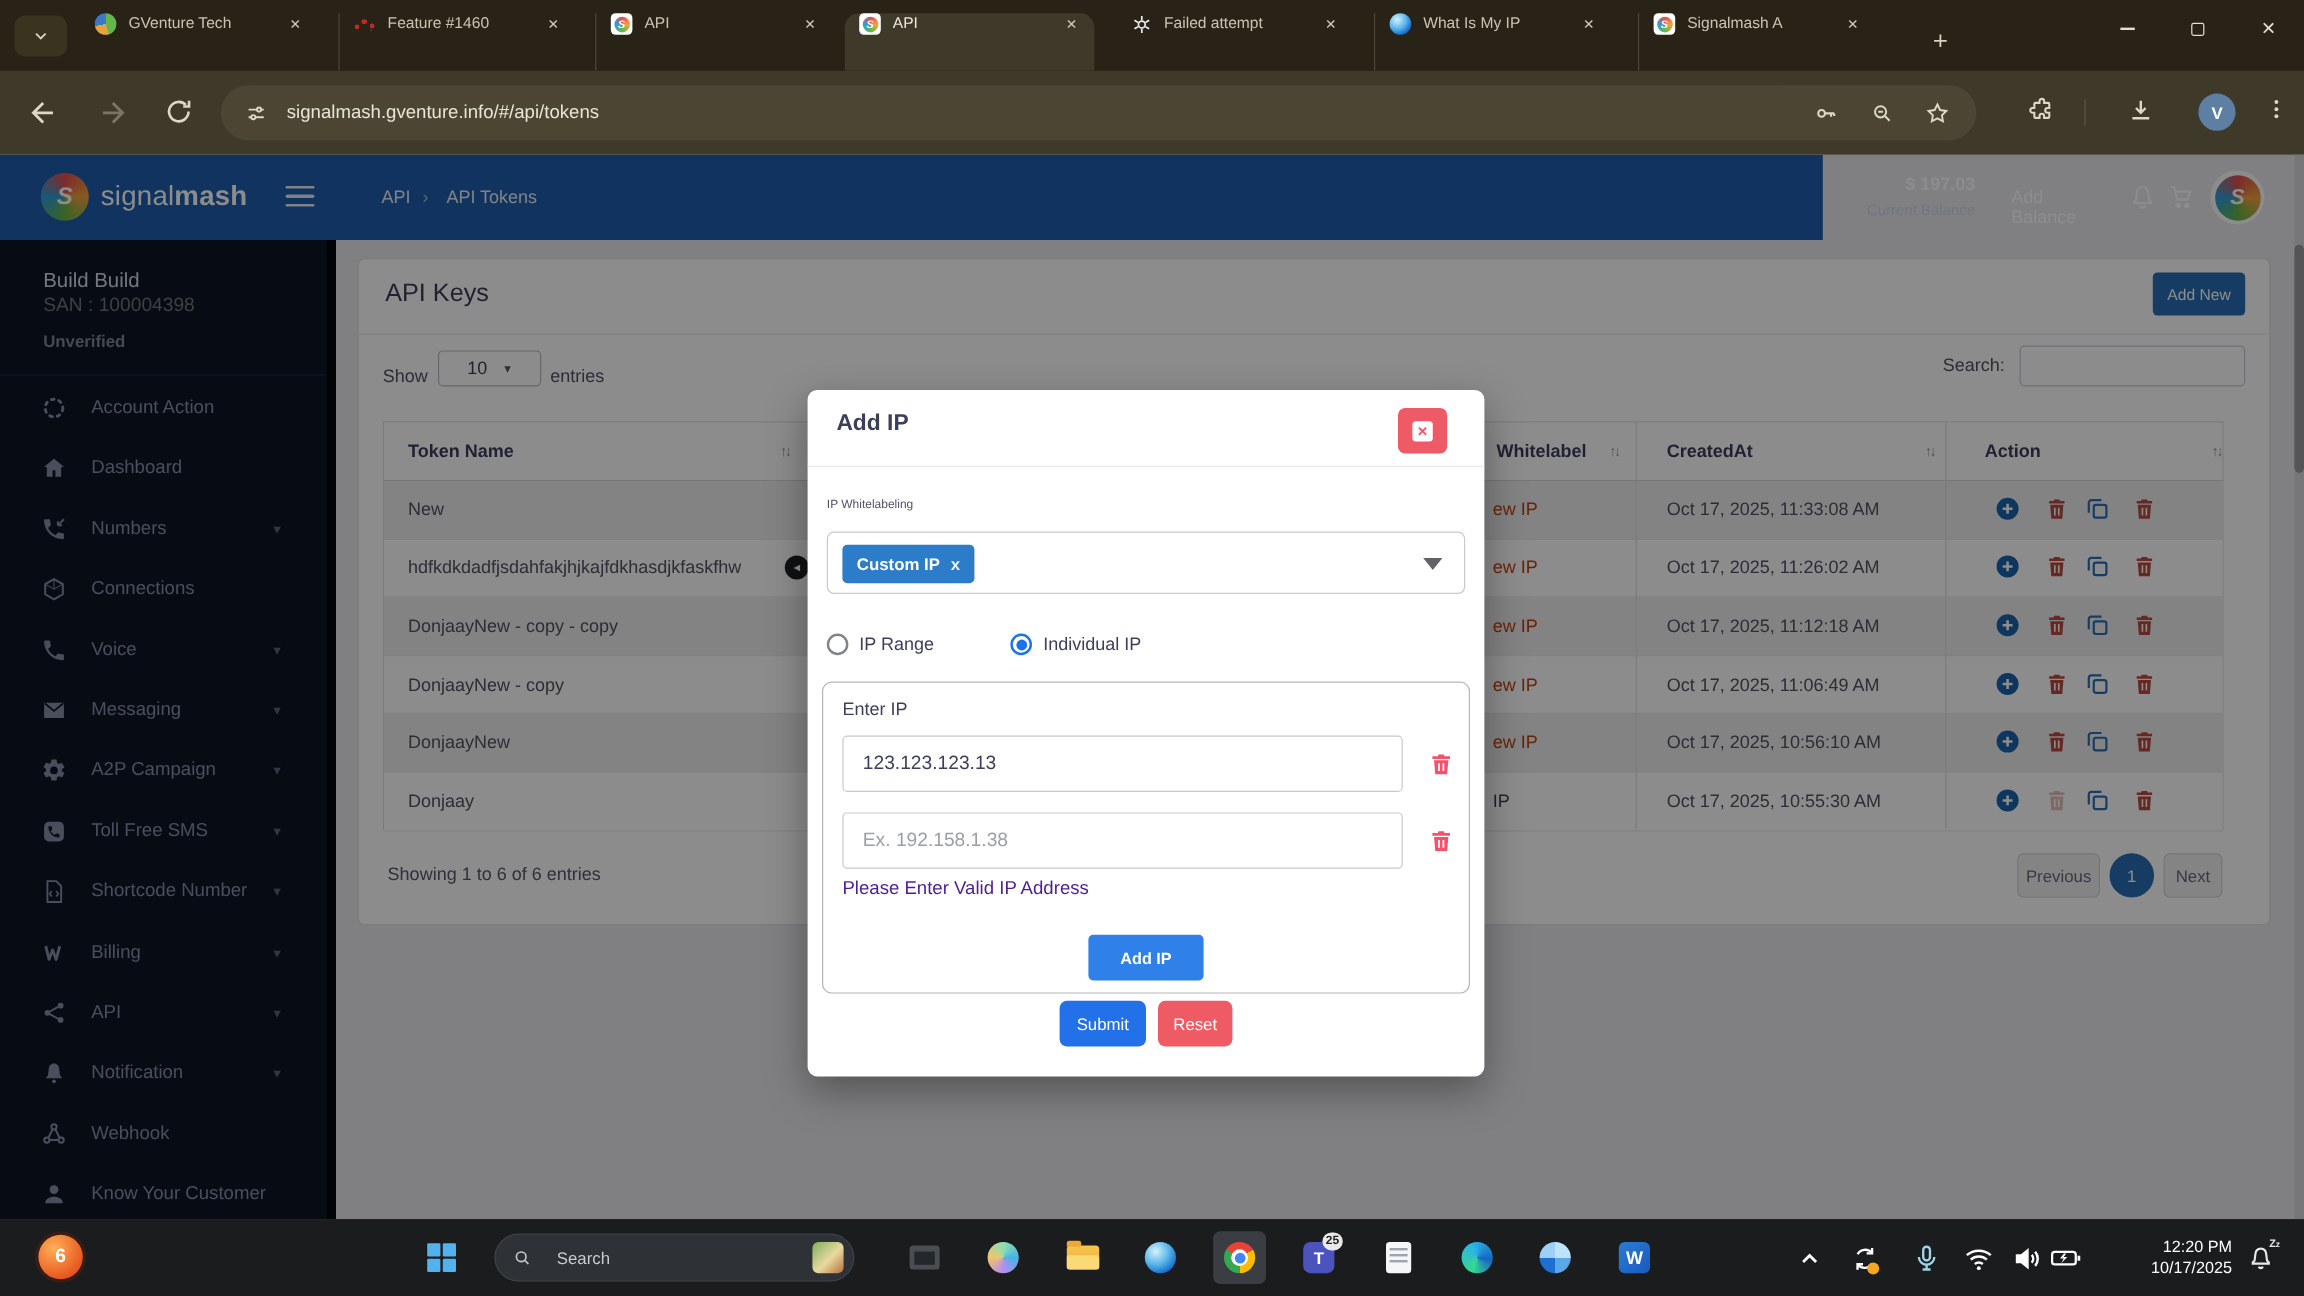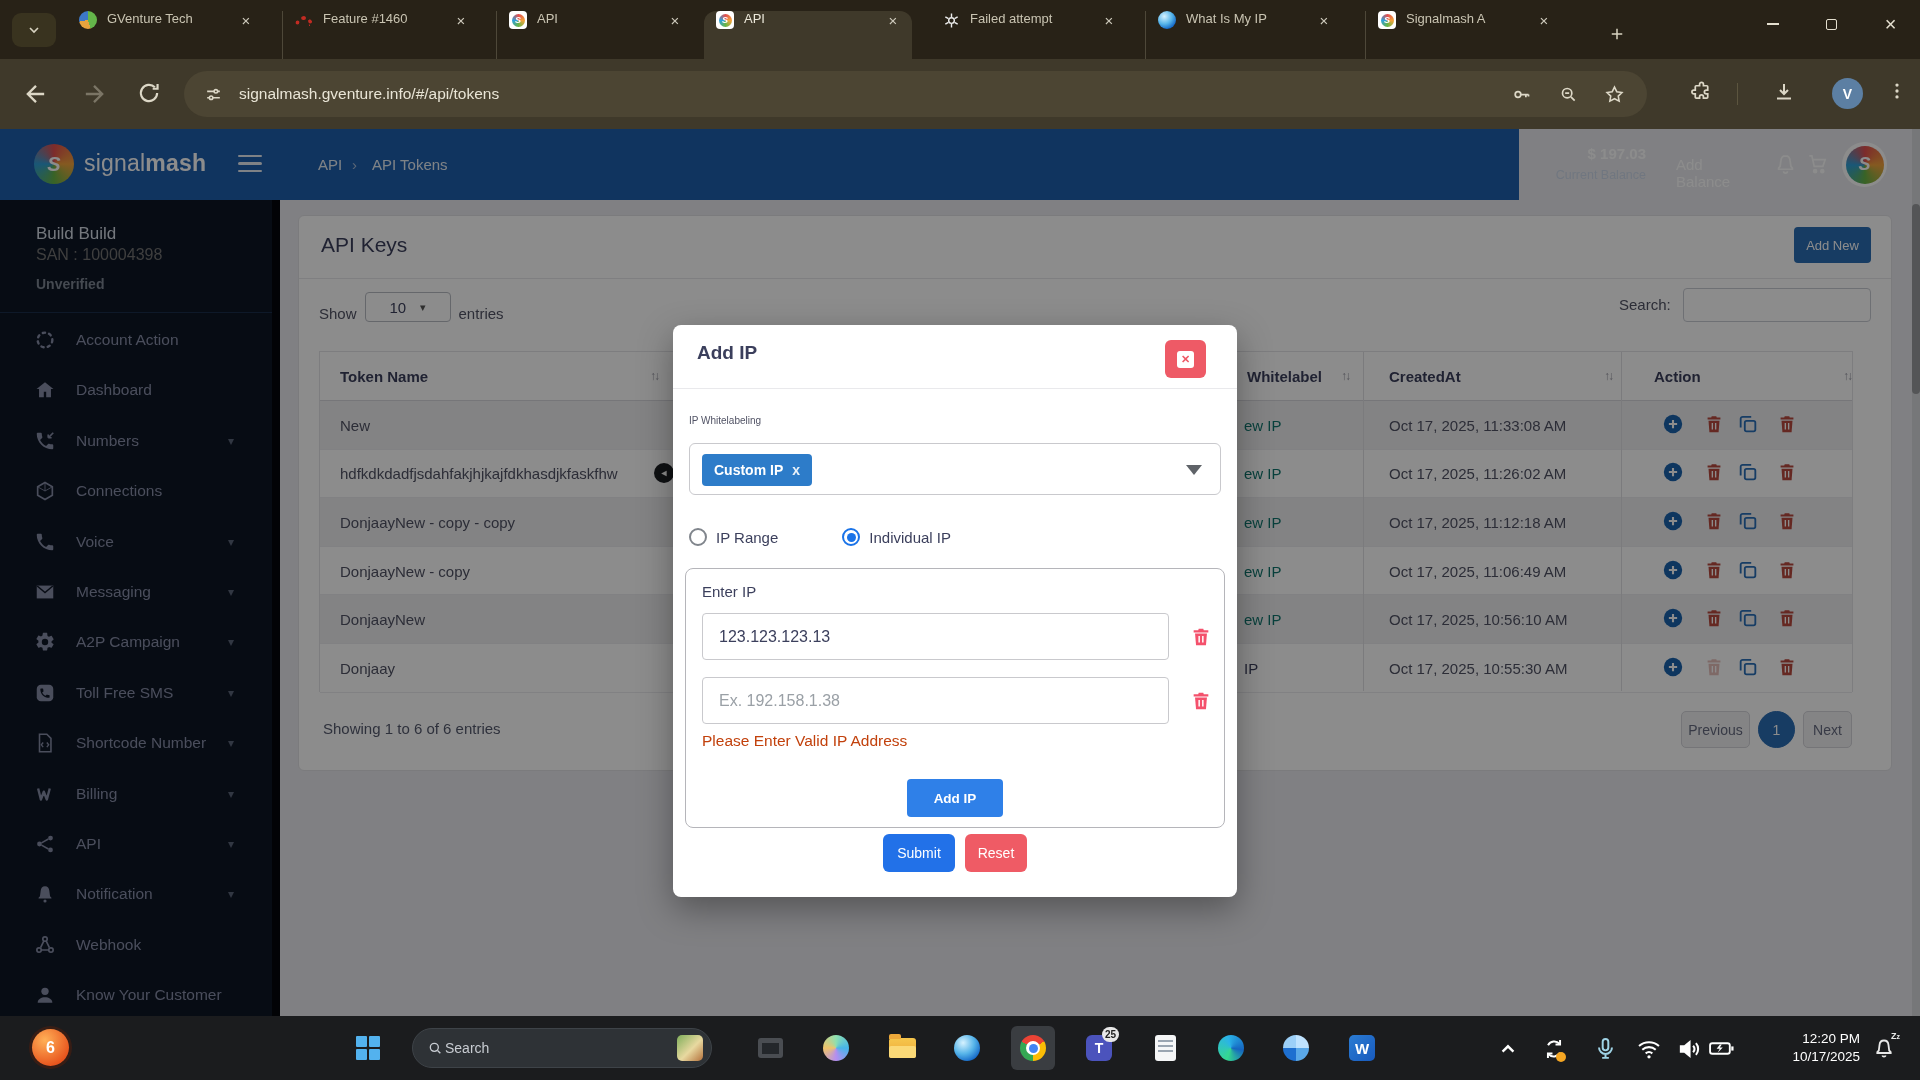--- a/index.html
+++ b/index.html
@@ -81,21 +81,21 @@
 
   .dtable{position:absolute;left:20px;top:135px;width:1534px;height:341px;border:1px solid #e4e4e7;font-size:15px}
   .thead{position:absolute;left:0;top:0;width:100%;height:49px;border-bottom:1px solid #d8d8dc;color:#3b3f5c;font-weight:bold}
   .trow{position:absolute;left:0;width:100%;height:48.6px;border-bottom:1px solid #ececef;color:#515365;background:#fff}
   .trow.striped{background:#efeff1}
   .hcell,.rcell{position:absolute;top:50%;transform:translateY(-50%);white-space:nowrap}
   .arrows{color:#9a9aa5;font-size:12px;letter-spacing:-2px}
   .vdiv{position:absolute;top:0;bottom:0;width:1px;background:#e0e0e3}
   .c-token{left:20px}
   .tok-badge{position:absolute;left:334px;top:50%;transform:translateY(-50%);width:20px;height:20px;border-radius:50%;background:#1d1f24;color:#fff;font-size:9px;display:flex;align-items:center;justify-content:center}
-  .c-wl{left:924px;color:#0f766e;cursor:pointer}
+  .c-wl{left:924px;color:#c2410c;cursor:pointer}
   .c-wl.plain{color:#3b3f5c}
   .c-cr{left:1069px}
   .act{position:absolute;top:50%;transform:translateY(-50%);width:24px;height:24px}
   .act svg{width:22px;height:22px}
   .a-plus{left:1342px}.a-tr1{left:1383px}.a-copy{left:1417px}.a-tr2{left:1456px}
   .act.dis{opacity:.35}
   .foot-txt{position:absolute;left:24px;top:504px;color:#555a6e;font-size:15px}
   .pgbtn{position:absolute;top:495px;height:37px;border:1px solid #d5d5da;background:#f0f0f2;color:#666b80;font-size:14px;display:flex;align-items:center;justify-content:center;border-radius:5px}
   .pg-prev{left:1382px;width:69px}
   .pg-cur{left:1459px;width:37px;background:#2a6db4;color:#fff;border-color:#2a6db4;border-radius:50%}
@@ -124,35 +124,35 @@
   .rgroup{display:flex;align-items:center}
   .rgap{width:64px}
   .m-panel{position:absolute;left:12px;top:243px;width:540px;height:260px;border:1px solid #b5b5ba;border-radius:8px}
   .p-label{position:absolute;left:16px;top:14px;font-size:15px;color:#3b3f5c}
   .p-input{position:absolute;left:16px;width:467px;height:47px;border:1px solid #c9c9cd;border-radius:4px;padding:0 16px;font-size:16px;color:#3b3f5c;font-family:"Liberation Sans",sans-serif;background:#fff}
   .p-input::placeholder{color:#9aa0a6}
   .p-in1{top:44px}.p-in2{top:108px}
   .p-trash{position:absolute;right:12px;width:22px;height:22px;color:#f4516c}
   .p-trash svg{width:22px;height:22px}
   .pt1{top:57px}.pt2{top:121px}
-  .p-error{position:absolute;left:16px;top:163px;color:#c2410c;font-size:15.5px}
+  .p-error{position:absolute;left:16px;top:163px;color:#4c1d95;font-size:15.5px}
   .p-addip{position:absolute;left:50%;transform:translateX(-50%);top:210px;width:96px;height:38px;background:#2f80e8;border-radius:4px;color:#fff;font-size:13.5px;font-weight:bold;display:flex;align-items:center;justify-content:center}
   .m-footer{position:absolute;left:0;bottom:25px;width:100%;display:flex;justify-content:center;gap:10px}
   .m-submit{width:72px;height:38px;background:#2271e8;border-radius:6px;color:#fff;font-size:14px;display:flex;align-items:center;justify-content:center}
   .m-reset{width:62px;height:38px;background:#ef5b65;border-radius:6px;color:#fff;font-size:14px;display:flex;align-items:center;justify-content:center}
 
   
   .taskbar{position:absolute;top:1016px;left:0;width:1920px;height:64px;background:#1b1c1e}
   .tb-badge{position:absolute;left:32px;top:13px;width:37px;height:37px;border-radius:50%;background:radial-gradient(circle at 35% 30%,#ffb057,#e8541d 75%);color:#fff;font-weight:bold;font-size:16px;display:flex;align-items:center;justify-content:center;box-shadow:0 0 0 3px rgba(90,30,10,.45)}
   .tb-start{position:absolute;left:346px;top:10px;width:44px;height:44px;display:flex;align-items:center;justify-content:center}
   .winlogo{display:grid;grid-template-columns:11px 11px;grid-template-rows:11px 11px;gap:2px}
   .winlogo i{background:#53b2ee;border-radius:1px}
   .tb-search{position:absolute;left:412px;top:12px;width:300px;height:40px;background:#2e3236;border:1px solid #3e4348;border-radius:20px;display:flex;align-items:center;color:#c8ccd2;font-size:14px}
   .tb-search svg{margin-left:14px}
-  .tb-search .q{margin-left:2px;flex:1}
+  .tb-search .q{margin-left:21px;flex:1}
   .tb-thumb{width:26px;height:26px;border-radius:5px;margin-right:8px;background:linear-gradient(135deg,#7fae5a,#e8d9a0 55%,#b4713c)}
   .ai{position:absolute;top:10px;width:44px;height:44px;border-radius:6px;display:flex;align-items:center;justify-content:center}
   .ai.active{background:#3a3d41}
   .ic26{width:26px;height:26px;border-radius:50%}
   .ic-desktop{width:25px;height:20px;background:#4a4d52;border-radius:3px;display:flex;align-items:center;justify-content:center}
   .ic-desktop i{width:17px;height:11px;background:#24272b;display:block}
   .ic-copilot{background:conic-gradient(#8ee0b0,#46b4e8,#b58ef0,#f0c46b,#8ee0b0)}
   .ic-folder{width:27px;height:20px;background:linear-gradient(#f6c64c,#eda83a);border-radius:3px;position:relative}
   .ic-folder::before{content:"";position:absolute;left:0;top:-4px;width:12px;height:5px;background:#eda83a;border-radius:2px 2px 0 0}
   .ic-folder::after{content:"";position:absolute;left:0;bottom:0;width:27px;height:12px;background:#fbd977;border-radius:2px}

